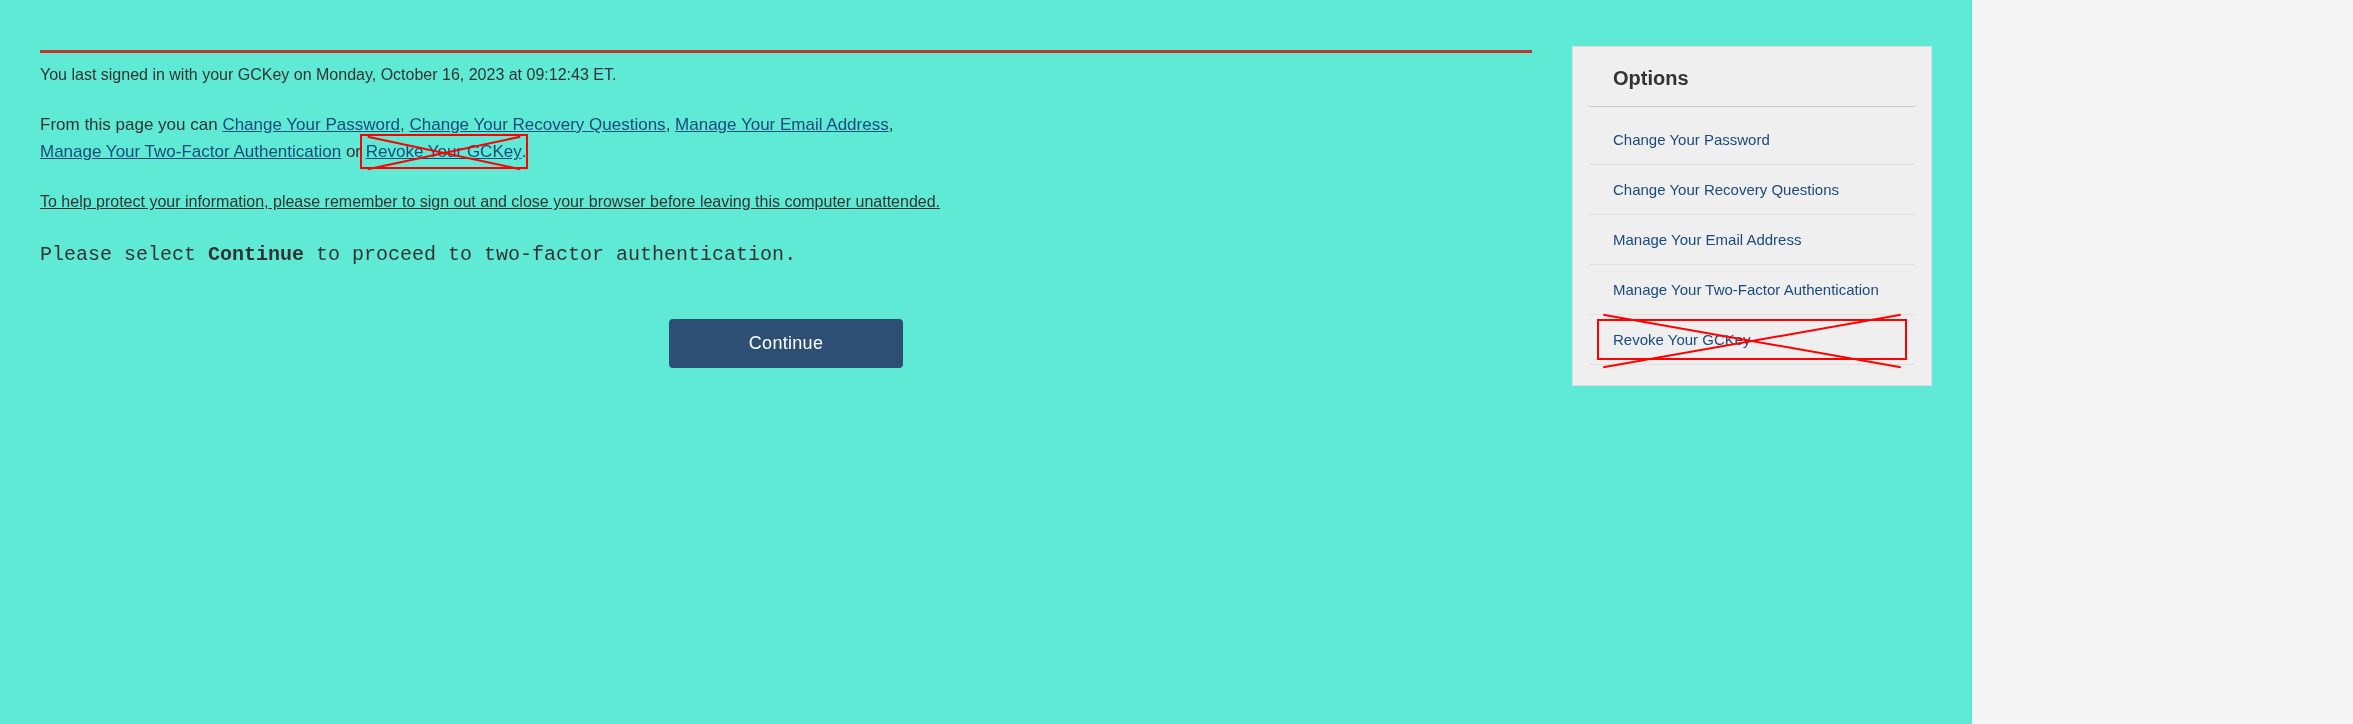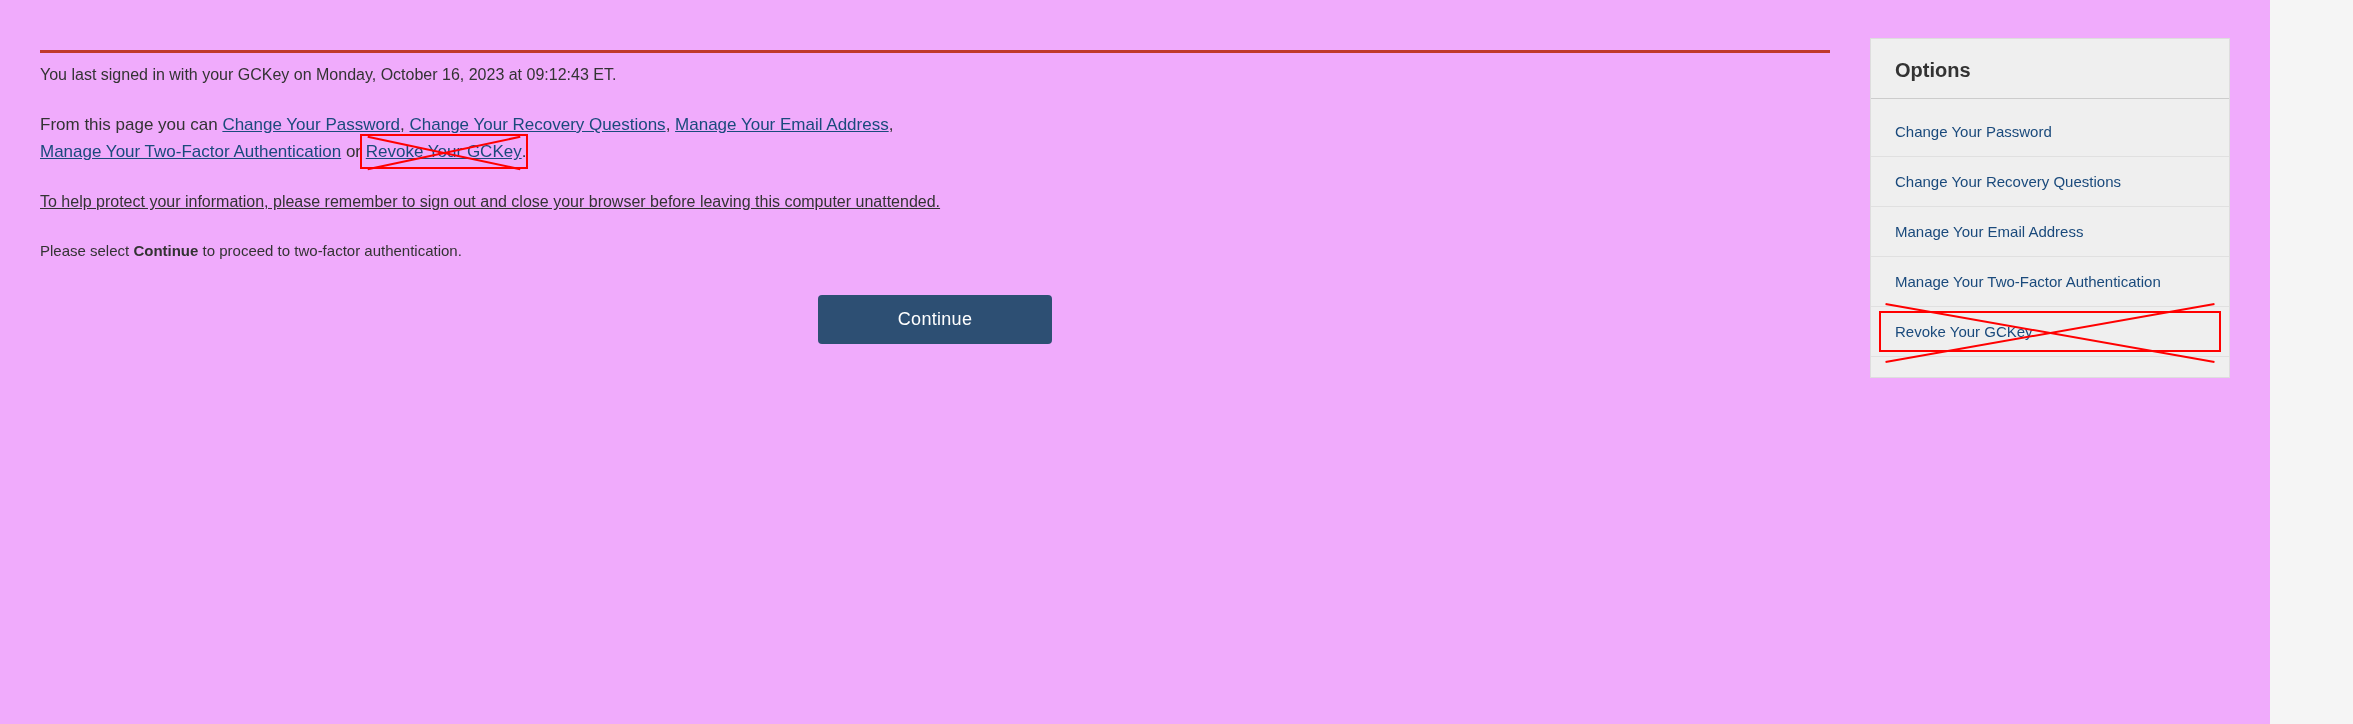--- a/index.html
+++ b/index.html
@@ -10,23 +10,23 @@
 
     body {
       font-family: Arial, sans-serif;
       font-size: 16px;
       background: #f5f5f5;
       color: #333;
     }
 
     .page-wrapper {
       display: flex;
-      width: 2270px;
+      width: 1972px;
       min-height: 724px;
-      background: #f0abfc;
+      background: #5eead4;
       padding: 30px 40px;
       gap: 40px;
     }
 
     .main-content {
       flex: 1;
       padding: 20px 0;
     }
 
     .last-signed-in {
@@ -47,23 +47,24 @@
     }
 
     .protect-info {
       font-size: 16px;
       line-height: 1.6;
       margin-bottom: 24px;
       text-decoration: underline;
     }
 
     .select-continue {
-      font-size: 15px;
+      font-size: 20px;
       line-height: 1.6;
-      margin-bottom: 32px;
+      margin-bottom: 48px;
+      font-family: Liberation Mono, monospace;
     }
 
     .select-continue strong {
       font-weight: bold;
     }
 
     .continue-btn-wrapper {
       display: flex;
       justify-content: center;
       margin-top: 10px;
@@ -115,23 +116,23 @@
 
     .red-box-inline .diag-line2 {
       transform: rotate(-12deg);
     }
 
     
     .sidebar {
       width: 360px;
       background: #efefef;
       border: 1px solid #ddd;
-      padding: 20px 0;
+      padding: 20px 16px;
       align-self: flex-start;
-      margin-top: 8px;
+      margin-top: 16px;
     }
 
     .sidebar-title {
       font-size: 20px;
       font-weight: bold;
       padding: 0 24px 16px 24px;
       border-bottom: 1px solid #ccc;
       margin-bottom: 8px;
     }
 

